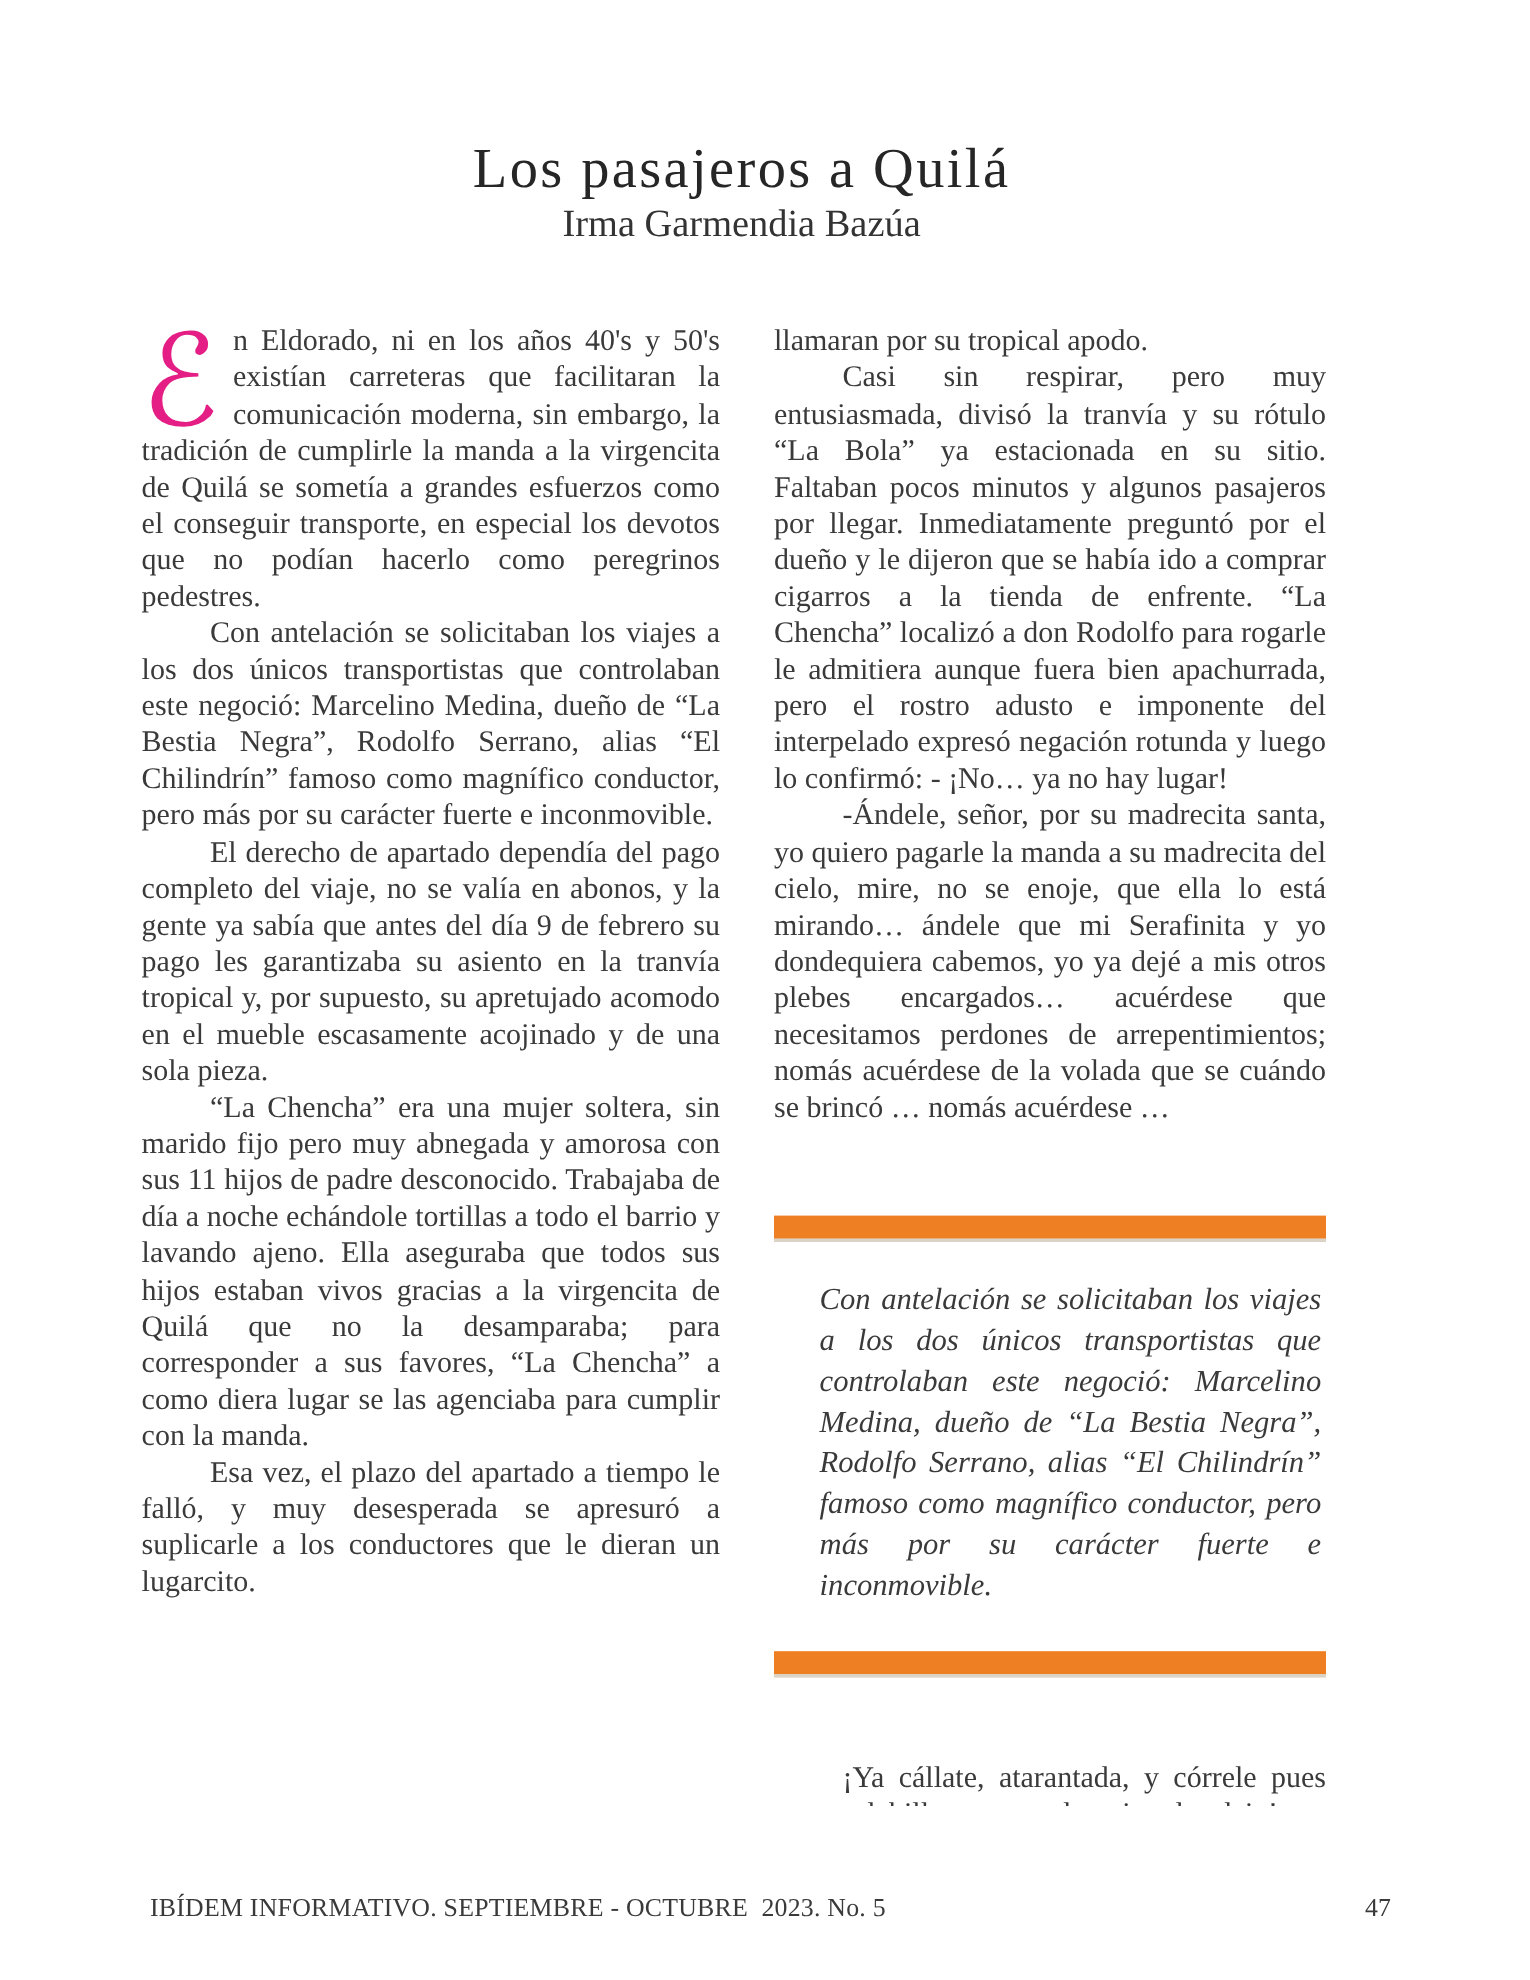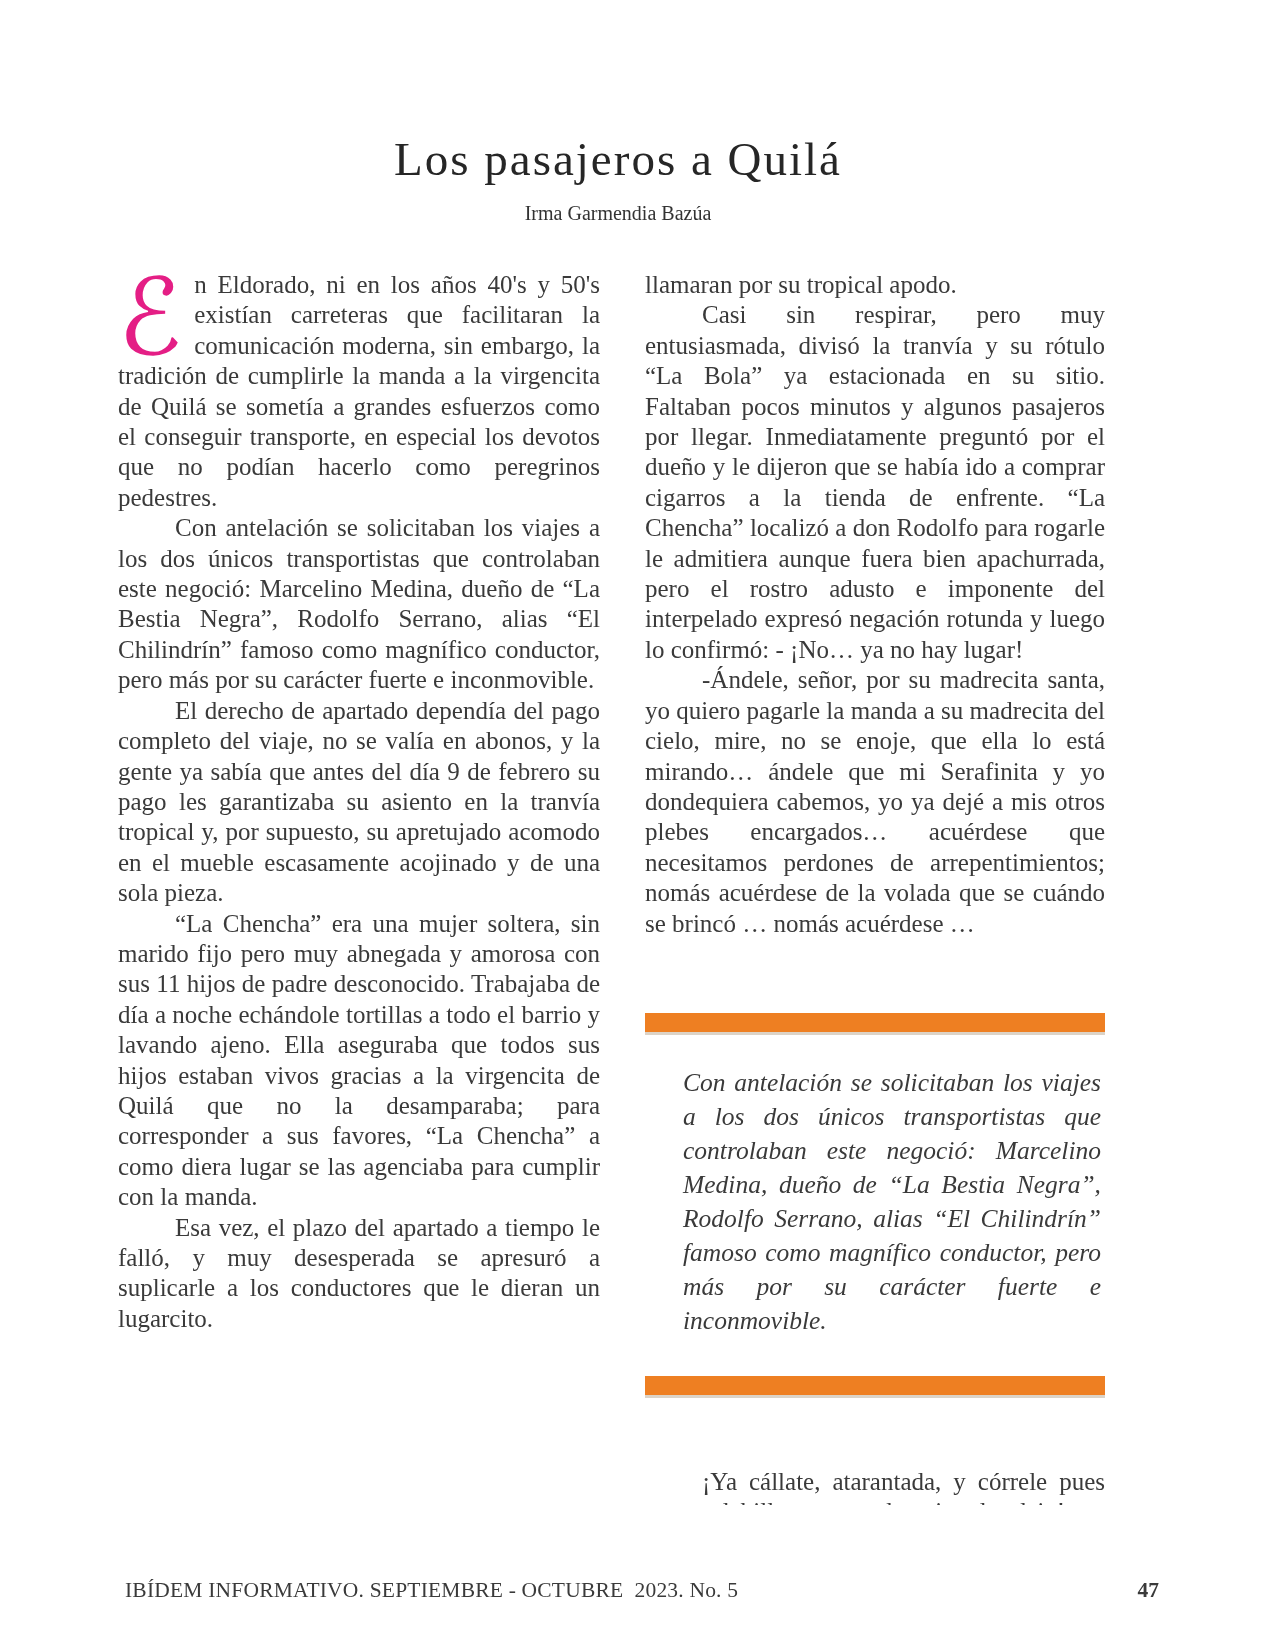--- a/index.html
+++ b/index.html
@@ -14,35 +14,34 @@
     height: 1650px;
     margin: 0 auto;
     background: #ffffff;
     font-family: "Liberation Serif", serif;
     color: #3a3a3a;
     overflow: hidden;
   }
   
   .article-header {
     position: absolute;
-    top: 132px;
+    top: 114px;
     left: 118px;
     width: 1000px;
     text-align: center;
   }
   .article-title {
     margin: 0;
     font-size: 47px;
     font-weight: 400;
     letter-spacing: 2px;
     color: #262626;
   }
   .article-author {
-    margin-top: 16px;
-    font-size: 20px;
+    font-size: 32px;
     color: #333333;
   }
   
   .columns {
     position: absolute;
     top: 270px;
     left: 118px;
     width: 987px;
     height: 1235px;
     display: flex;
@@ -96,21 +95,21 @@
     left: 125px;
     right: 116px;
     top: 1578px;
     display: flex;
     justify-content: space-between;
     align-items: baseline;
     font-size: 21.5px;
     color: #3a3a3a;
   }
   .footer-left { white-space: pre-wrap; letter-spacing: 0.2px; }
-  .footer-page { font-size: 21.5px; font-weight: bold; }
+  .footer-page { font-size: 21.5px; }
 </style>
 </head>
 <body>
 
 <div class="page">
 
   <header class="article-header">
     <h1 class="article-title">Los pasajeros a Quilá</h1>
     <div class="article-author">Irma Garmendia Bazúa</div>
   </header>

